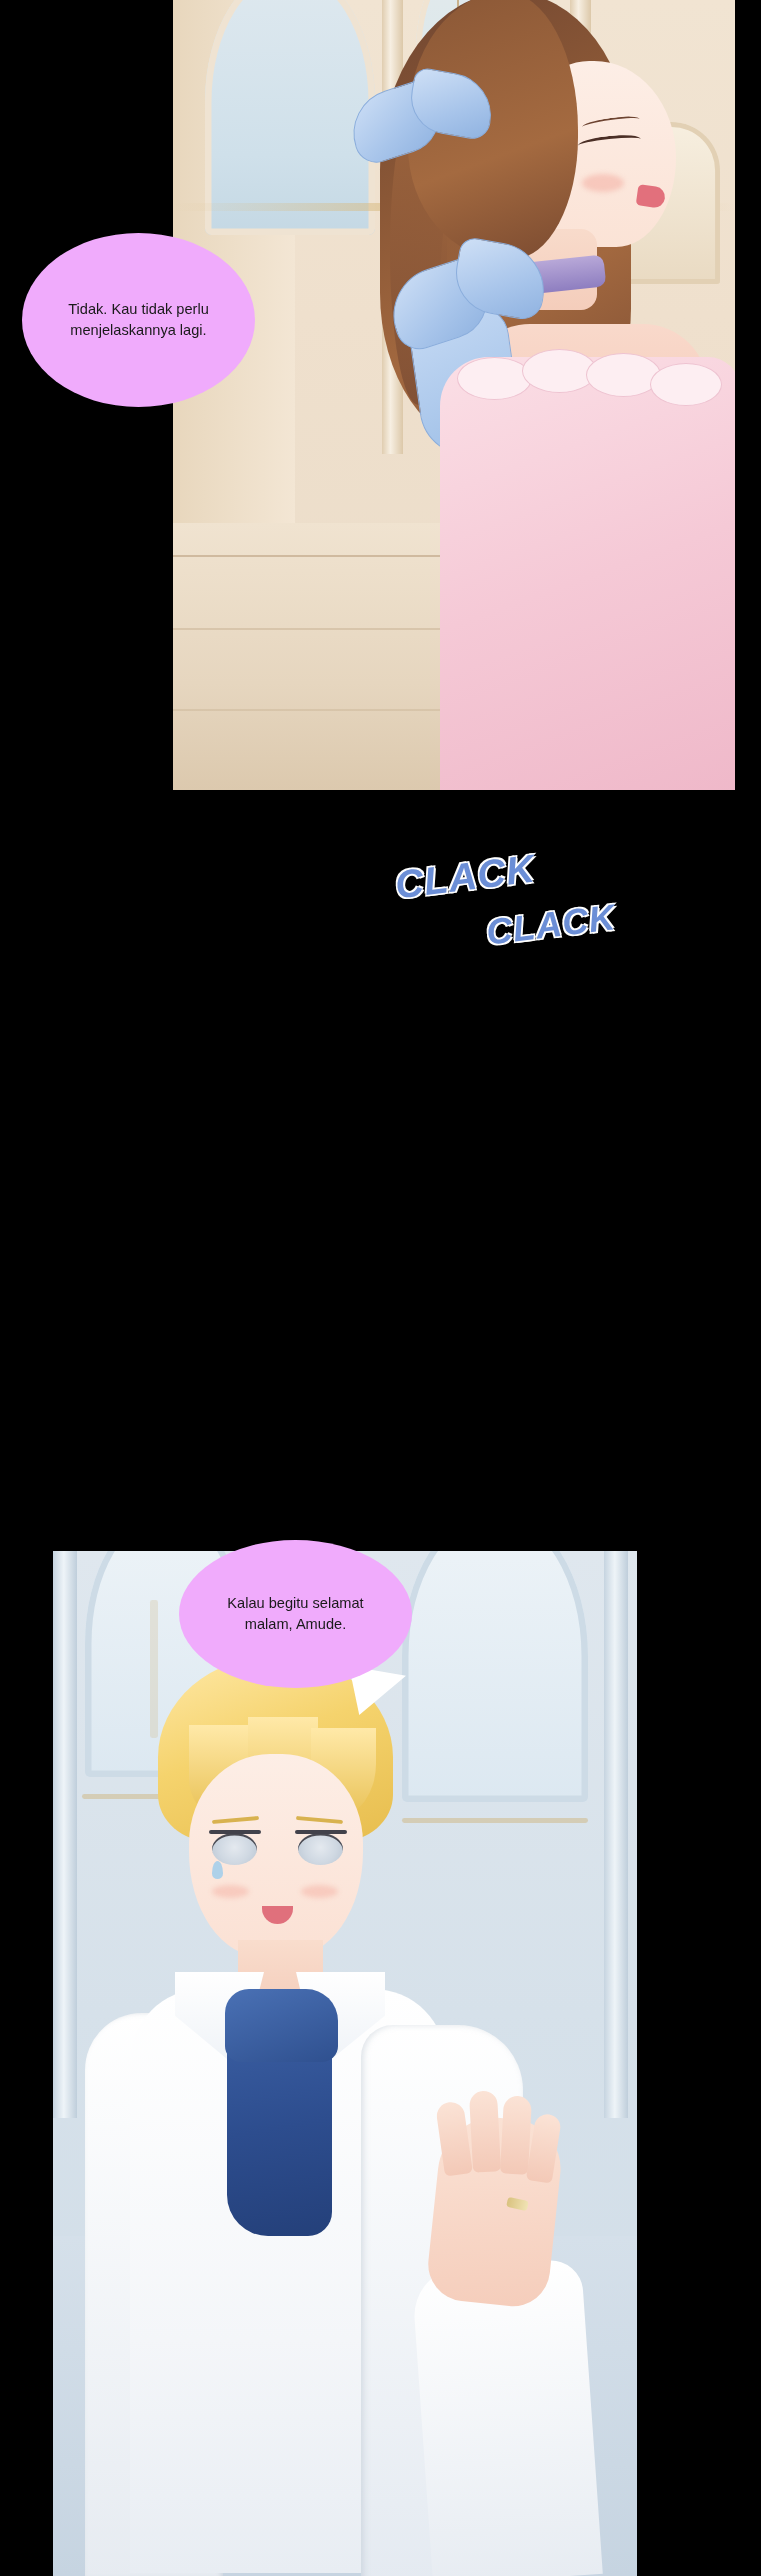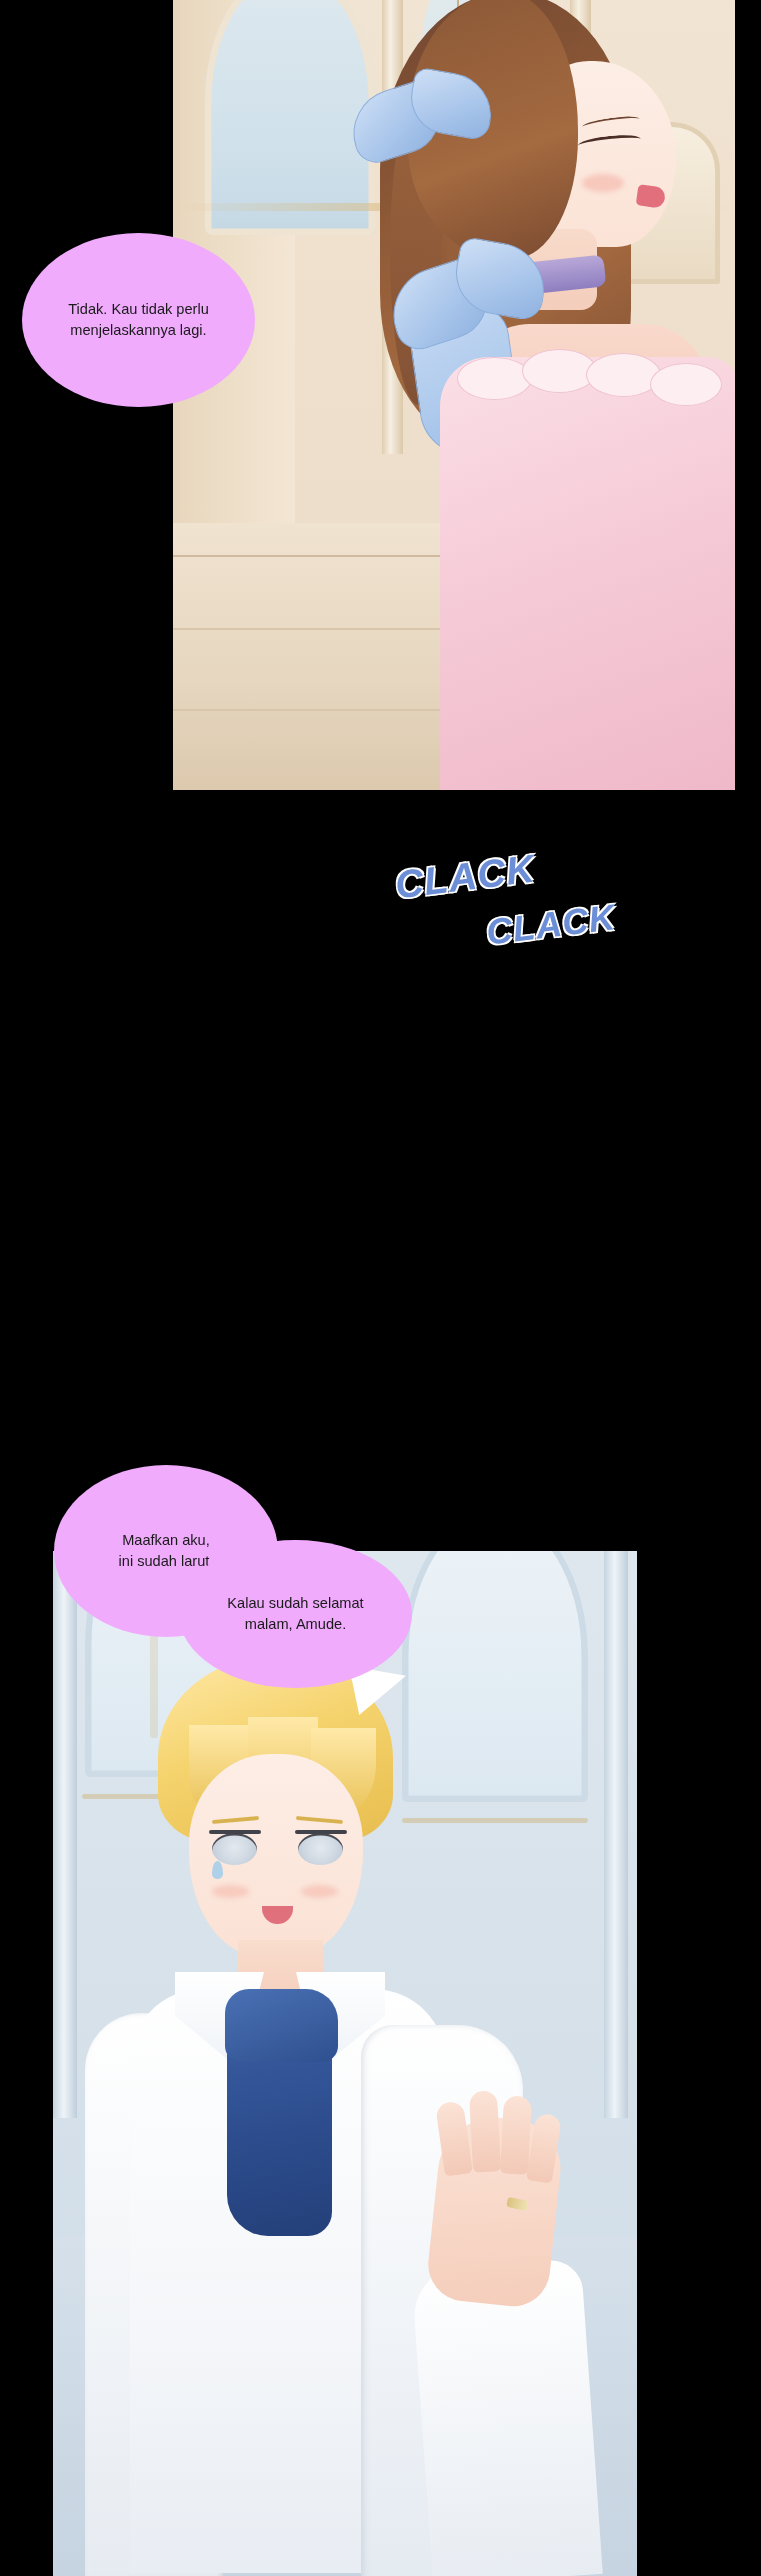--- a/index.html
+++ b/index.html
@@ -528,26 +528,22 @@
   <div class="sfx" id="sfx-1">CLACK</div>
   <div class="sfx" id="sfx-2">CLACK</div>
 
   <div class="balloon" id="balloon-1">
     <span>Tidak. Kau tidak perlu
 menjelaskannya lagi.</span>
   </div>
 
 
   <div class="tail" id="tail-3"></div>
-  <div class="balloon" id="balloon-3">
-    <span>Maafkan aku,
-ini sudah larut.</span>
-  </div>
 
   <div class="tail" id="tail-4"></div>
   <div class="balloon" id="balloon-4">
-    <span>Kalau sudah selamat
+    <span>Kalau begitu selamat
 malam, Amude.</span>
   </div>
 
 
 </div>
 
 
 </body></html>

